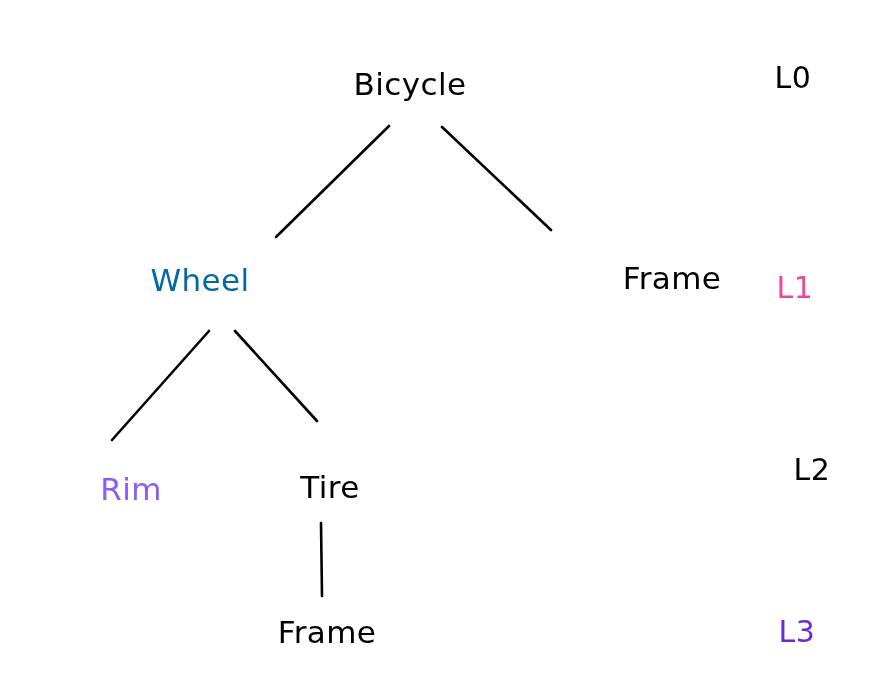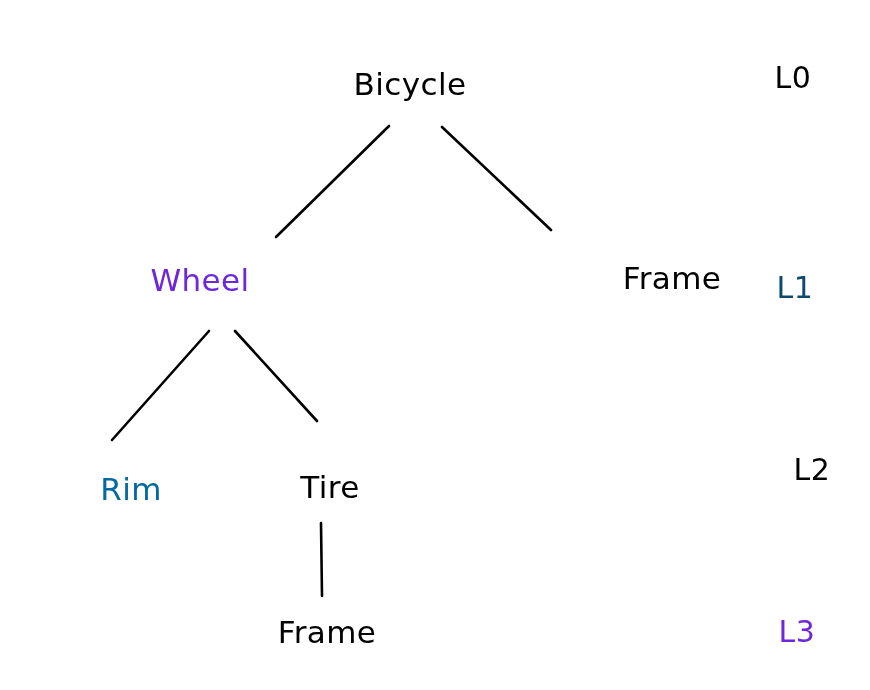--- a/index.html
+++ b/index.html
@@ -55,26 +55,26 @@
         <line x1="389" y1="126" x2="276" y2="237"></line>
         <line x1="442" y1="127" x2="551" y2="230"></line>
         <line x1="209" y1="331" x2="112" y2="440"></line>
         <line x1="235" y1="331" x2="317" y2="421"></line>
         <line x1="321" y1="523" x2="322" y2="596"></line>
       </g>
   </svg>
 
   <div id="node-layer">
       <div class="node" style="left: 410px; top: 84px; color: rgb(0, 0, 0);">Bicycle</div>
-      <div class="node" style="left: 200px; top: 280px; color: #6d28d9;">Wheel</div>
+      <div class="node" style="left: 200px; top: 280px; color: #0369a1;">Wheel</div>
       <div class="node" style="left: 672px; top: 278px; color: rgb(0, 0, 0);">Frame</div>
-      <div class="node" style="left: 131px; top: 489px; color: #0369a1;">Rim</div>
+      <div class="node" style="left: 131px; top: 489px; color: #8b5cf6;">Rim</div>
       <div class="node" style="left: 330px; top: 487px; color: rgb(0, 0, 0);">Tire</div>
       <div class="node" style="left: 327px; top: 632px; color: rgb(0, 0, 0);">Frame</div>
     </div>
   <div id="level-layer">
       <div class="level-label" style="left: 793px; top: 78px; color: rgb(0, 0, 0);">L0</div>
-      <div class="level-label" style="left: 795px; top: 288px; color: #0c4a6e;">L1</div>
+      <div class="level-label" style="left: 795px; top: 288px; color: #ec4899;">L1</div>
       <div class="level-label" style="left: 812px; top: 470px; color: rgb(0, 0, 0);">L2</div>
       <div class="level-label" style="left: 797px; top: 632px; color: #6d28d9;">L3</div>
     </div>
 
 </div>
 
 </body></html>

